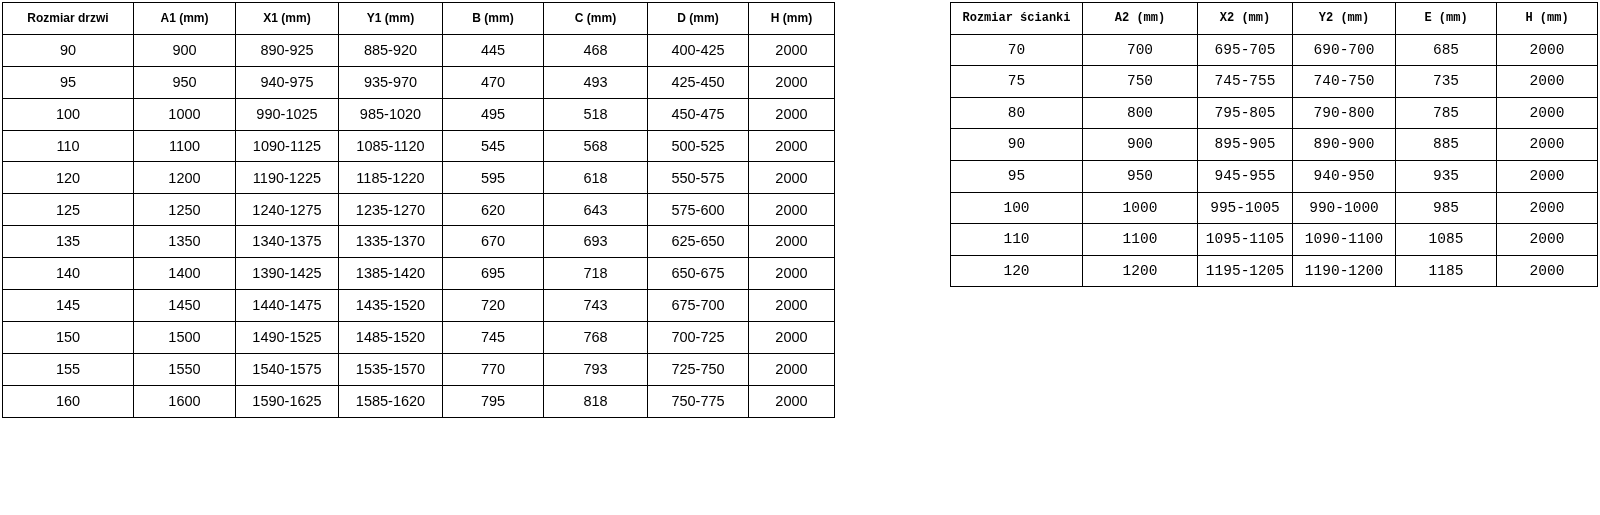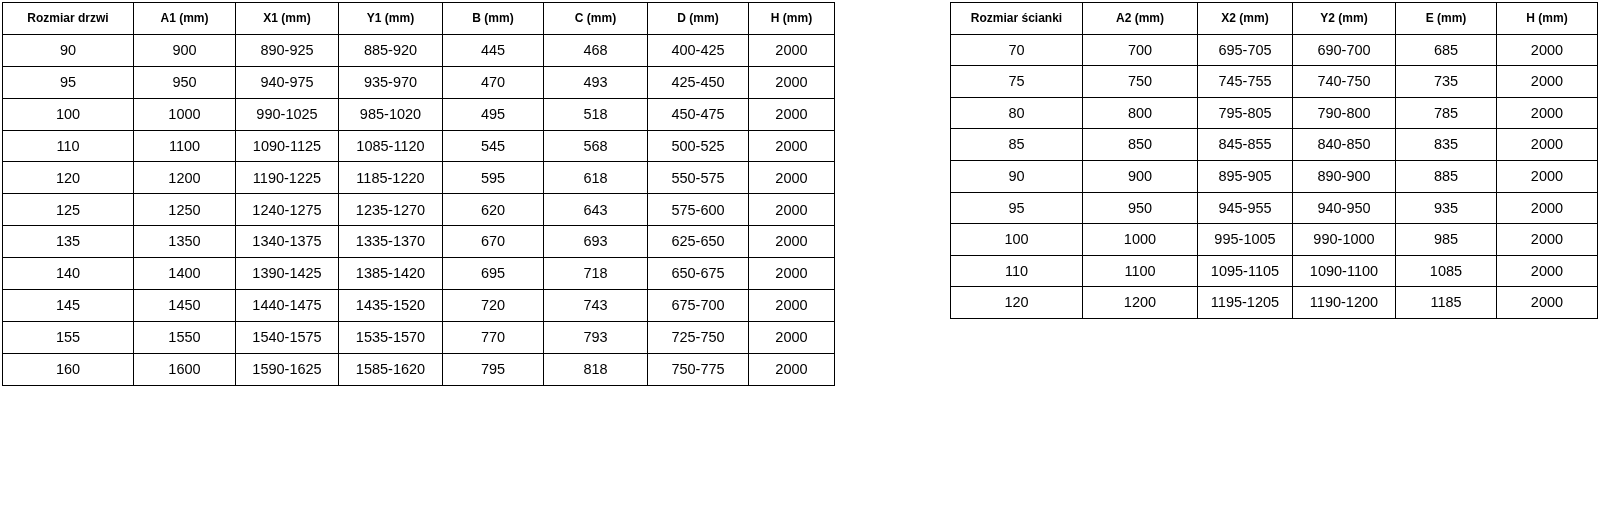--- a/index.html
+++ b/index.html
@@ -43,21 +43,21 @@
     font-size: 14.5px;
     line-height: 1;
     overflow: hidden;
     white-space: nowrap;
   }
   .spec-table th {
     font-weight: bold;
     font-size: 12px;
   }
   .left-table tr  { height: 31.9px; }
-  .right-table tr { height: 31.6px; }
+  .right-table tr { height: 31.6px; font-family: Liberation Mono, monospace; }
 </style>
 </head>
 <body>
 
 <div class="canvas">
 
   <table class="spec-table left-table">
     <colgroup>
       <col style="width:131px">
       <col style="width:102px">
@@ -165,20 +165,30 @@
           <td>145</td>
           <td>1450</td>
           <td>1440-1475</td>
           <td>1435-1520</td>
           <td>720</td>
           <td>743</td>
           <td>675-700</td>
           <td>2000</td>
         </tr>
         <tr>
+          <td>150</td>
+          <td>1500</td>
+          <td>1490-1525</td>
+          <td>1485-1520</td>
+          <td>745</td>
+          <td>768</td>
+          <td>700-725</td>
+          <td>2000</td>
+        </tr>
+        <tr>
           <td>155</td>
           <td>1550</td>
           <td>1540-1575</td>
           <td>1535-1570</td>
           <td>770</td>
           <td>793</td>
           <td>725-750</td>
           <td>2000</td>
         </tr>
         <tr>
@@ -232,28 +242,20 @@
         </tr>
         <tr>
           <td>80</td>
           <td>800</td>
           <td>795-805</td>
           <td>790-800</td>
           <td>785</td>
           <td>2000</td>
         </tr>
         <tr>
-          <td>85</td>
-          <td>850</td>
-          <td>845-855</td>
-          <td>840-850</td>
-          <td>835</td>
-          <td>2000</td>
-        </tr>
-        <tr>
           <td>90</td>
           <td>900</td>
           <td>895-905</td>
           <td>890-900</td>
           <td>885</td>
           <td>2000</td>
         </tr>
         <tr>
           <td>95</td>
           <td>950</td>

